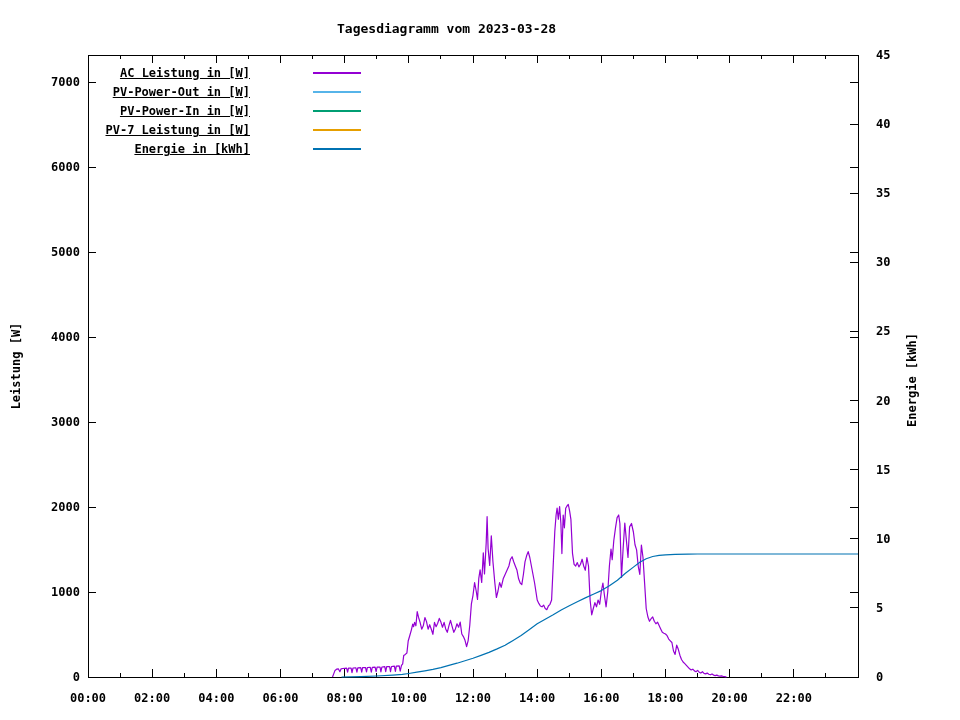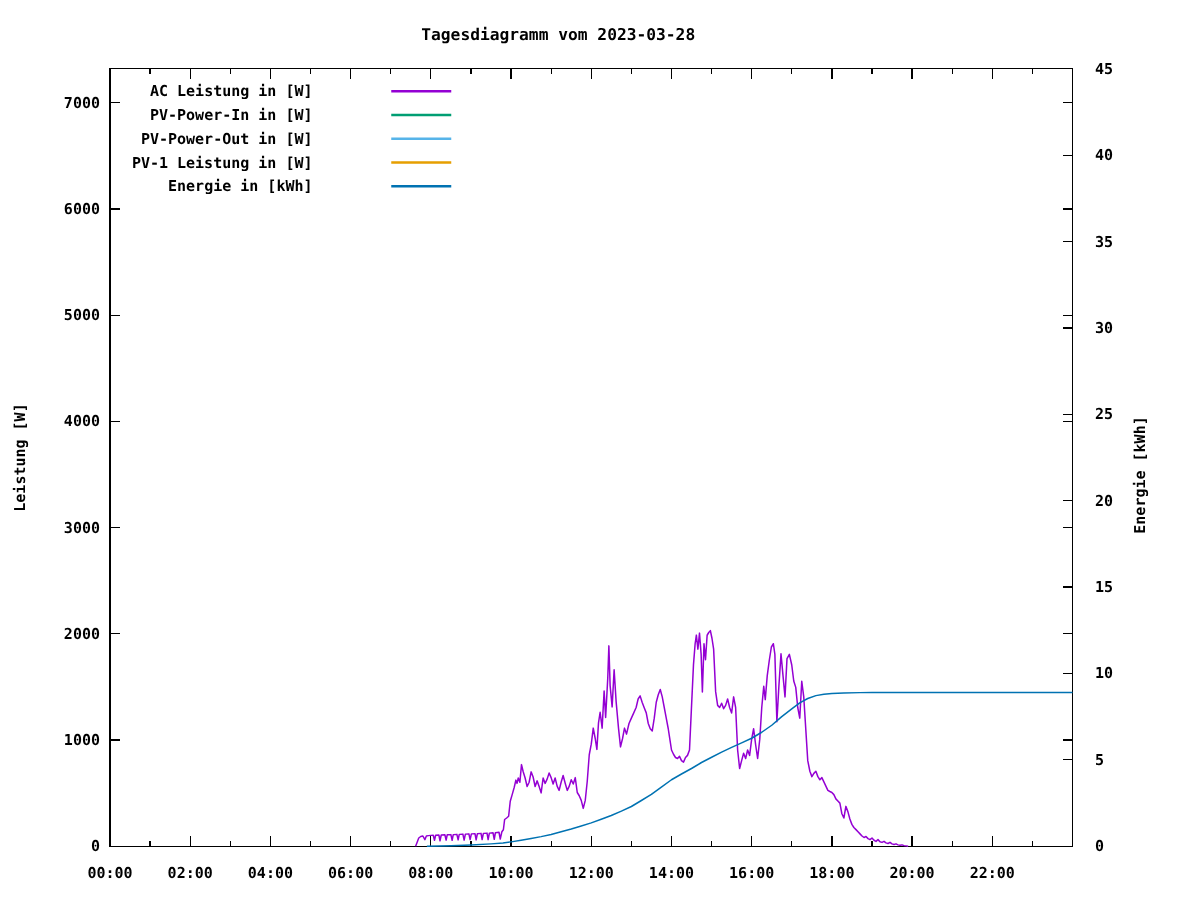--- a/index.html
+++ b/index.html
@@ -10,21 +10,21 @@
   .abs{position:absolute;}
   #chart-title{
     left:337px;top:21px;font-size:13px;font-weight:bold;white-space:pre;letter-spacing:0;
   }
   .vlabel{
     width:200px;height:14px;text-align:center;font-size:12px;font-weight:bold;
     transform:rotate(-90deg);transform-origin:center center;white-space:pre;
   }
   #ylabel-left{left:-84px;top:359px;}
   #ylabel-right{left:812px;top:373px;}
-  #legend{left:88px;top:63px;width:280px;}
+  #legend{left:88px;top:63px;width:280px;text-decoration:underline;}
   .legend-row{display:flex;align-items:center;height:19.2px;}
   .legend-label{
     display:inline-block;width:162px;text-align:right;font-size:12px;font-weight:bold;white-space:pre;
   }
   .legend-line{display:inline-block;margin-left:63px;width:48px;height:2px;background:#000;}
   svg{position:absolute;left:0;top:0;}
 </style>
 </head>
 <body>
 
@@ -150,28 +150,28 @@
 
 <div class="abs vlabel" id="ylabel-left">Leistung [W]</div>
 <div class="abs vlabel" id="ylabel-right">Energie [kWh]</div>
 
 <div class="abs" id="legend">
   <div class="legend-row">
     <span class="legend-label">AC Leistung in [W]</span>
     <span class="legend-line" style="background: rgb(148, 0, 211);"></span>
   </div>
   <div class="legend-row">
+    <span class="legend-label">PV-Power-Out in [W]</span>
+    <span class="legend-line" style="background: rgb(86, 180, 233);"></span>
+  </div>
+  <div class="legend-row">
     <span class="legend-label">PV-Power-In in [W]</span>
     <span class="legend-line" style="background: rgb(0, 158, 115);"></span>
   </div>
   <div class="legend-row">
-    <span class="legend-label">PV-Power-Out in [W]</span>
-    <span class="legend-line" style="background: rgb(86, 180, 233);"></span>
-  </div>
-  <div class="legend-row">
-    <span class="legend-label">PV-1 Leistung in [W]</span>
+    <span class="legend-label">PV-7 Leistung in [W]</span>
     <span class="legend-line" style="background: rgb(230, 159, 0);"></span>
   </div>
   <div class="legend-row">
     <span class="legend-label">Energie in [kWh]</span>
     <span class="legend-line" style="background: rgb(0, 114, 178);"></span>
   </div>
 </div>
 
 </body></html>

